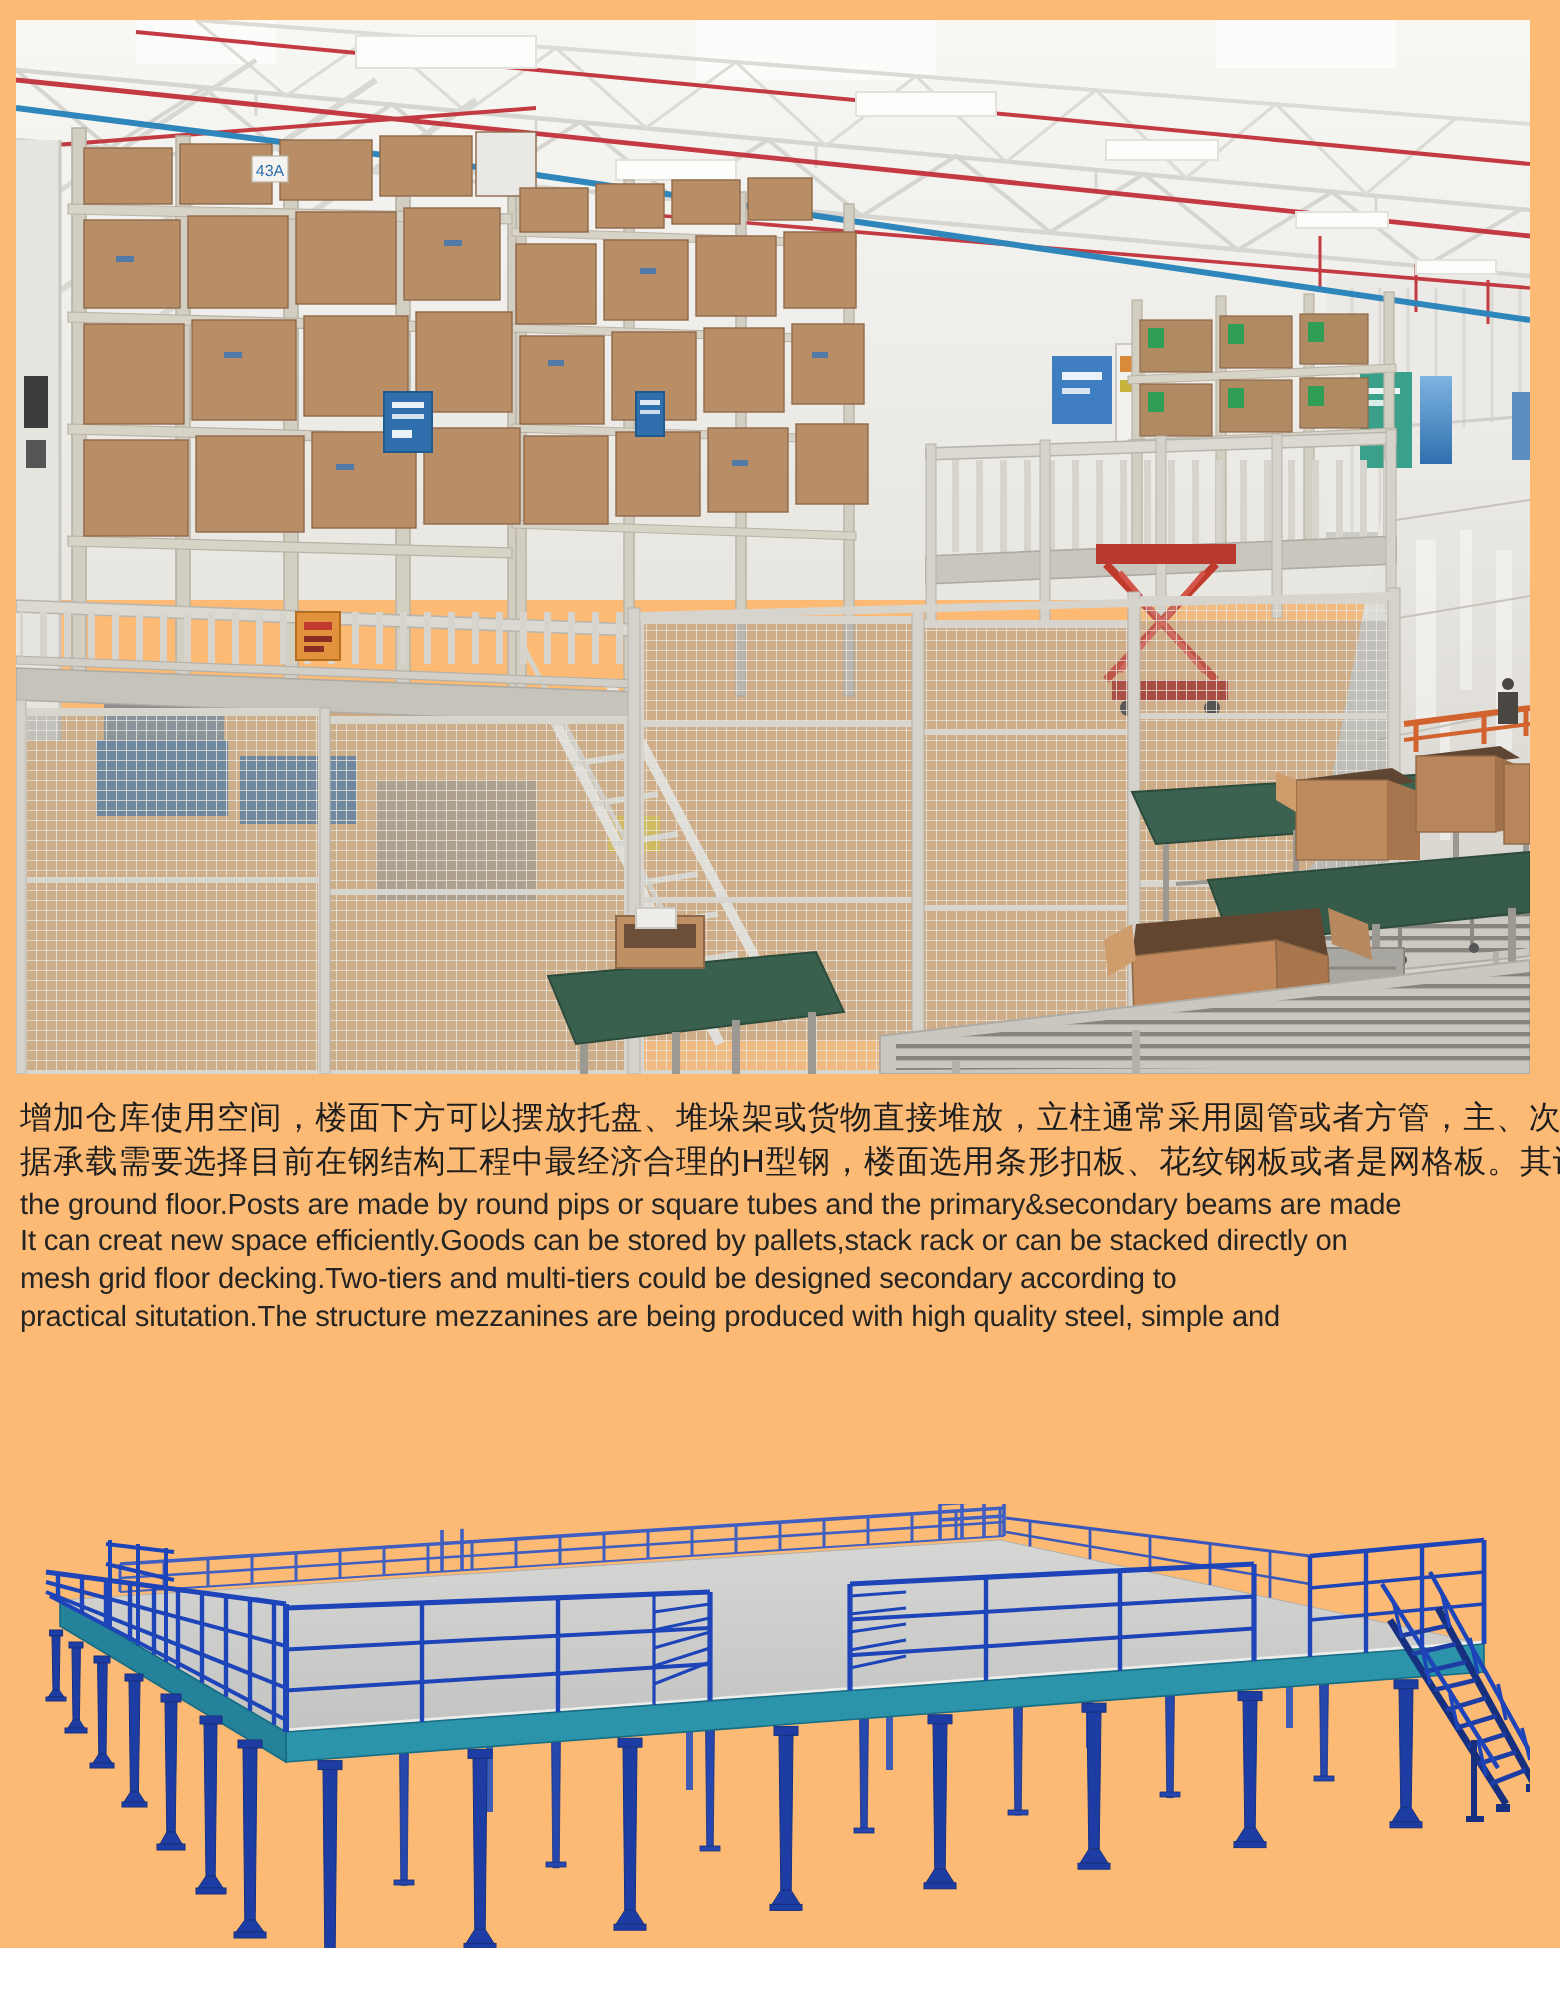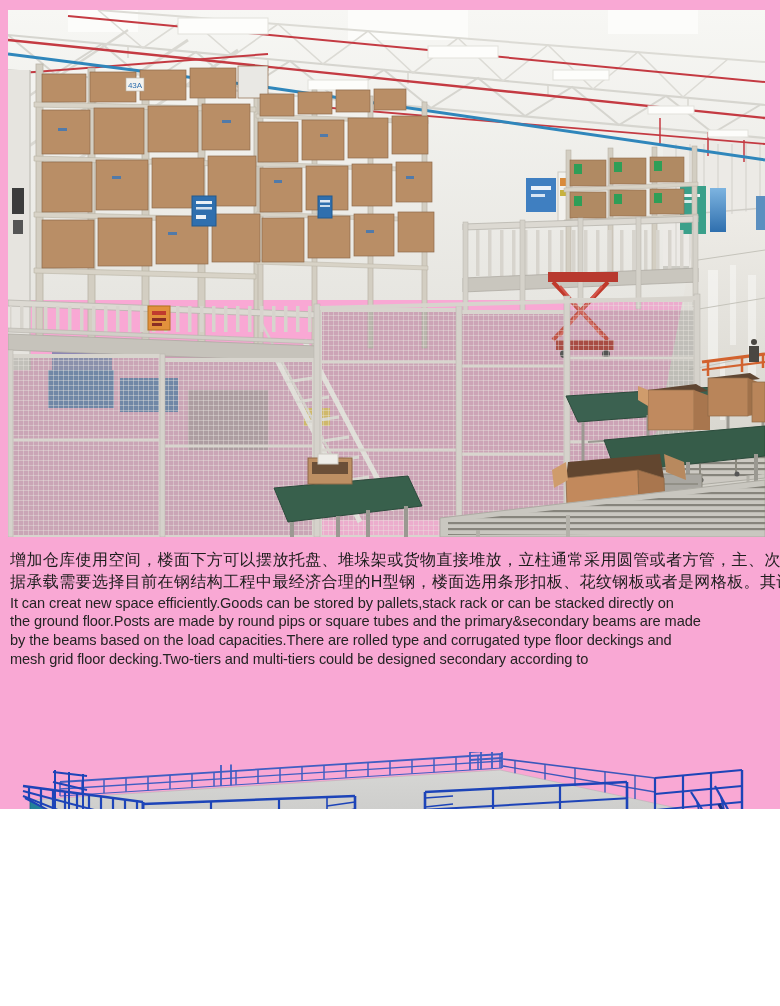--- a/index.html
+++ b/index.html
@@ -1,16 +1,16 @@
 <!DOCTYPE html>
 <html><head>
 <meta charset="utf-8">
 <style>
   html,body{margin:0;padding:0;background:#ffffff;}
-  .page{position:relative;width:780px;height:809px;background:#f9a8d4;overflow:hidden;
+  .page{position:relative;width:780px;height:974px;background:#fdba74;overflow:hidden;
         font-family:"Liberation Sans","DejaVu Sans",sans-serif;}
   .photo{position:absolute;left:8px;top:10px;width:757px;height:527px;}
   .desc{position:absolute;left:10px;top:549px;width:766px;color:#1d1d1d;}
   .zh-line{font-size:16px;line-height:22.4px;font-weight:500;letter-spacing:.4px;white-space:nowrap;}
   .en-line{font-size:14.6px;line-height:18.6px;letter-spacing:-.1px;white-space:nowrap;color:#242424;}
   .diagram{position:absolute;left:15px;top:752px;width:750px;height:250px;}
   svg{display:block;}
 </style>
 </head>
 <body>
@@ -458,24 +458,24 @@
       <g>
         <circle cx="746" cy="332" r="3" fill="#4a4742"></circle>
         <rect x="741" y="336" width="10" height="16" fill="#4a4742"></rect>
       </g>
     </g>
   </svg>
 
   <div class="desc">
     <div class="zh-line">增加仓库使用空间，楼面下方可以摆放托盘、堆垛架或货物直接堆放，立柱通常采用圆管或者方管，主、次梁根</div>
     <div class="zh-line">据承载需要选择目前在钢结构工程中最经济合理的H型钢，楼面选用条形扣板、花纹钢板或者是网格板。其设计</div>
+    <div class="en-line">the ground floor.Posts are made by round pips or square tubes and the primary&amp;secondary beams are made</div>
     <div class="en-line">It can creat new space efficiently.Goods can be stored by pallets,stack rack or can be stacked directly on</div>
-    <div class="en-line">the ground floor.Posts are made by round pips or square tubes and the primary&amp;secondary beams are made</div>
-    <div class="en-line">by the beams based on the load capacities.There are rolled type and corrugated type floor deckings and</div>
     <div class="en-line">mesh grid floor decking.Two-tiers and multi-tiers could be designed secondary according to</div>
+    <div class="en-line">practical situtation.The structure mezzanines are being produced with high quality steel, simple and</div>
   </div>
 
   <svg class="diagram" viewBox="0 0 750 250">
     <defs>
       <linearGradient id="deckg" x1="0" y1="0" x2="0" y2="1">
         <stop offset="0" stop-color="#d6d6d4"></stop>
           <stop offset="1" stop-color="#c3c3c1"></stop>
       </linearGradient>
     </defs>
 

